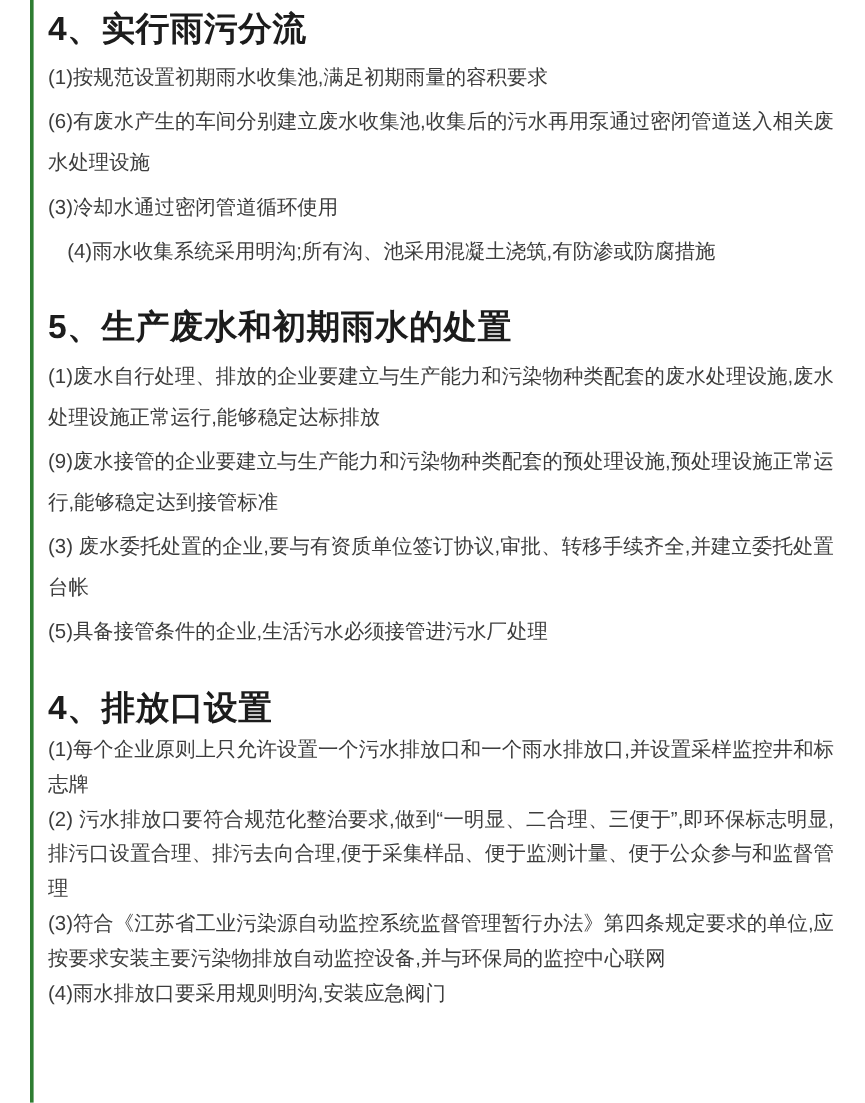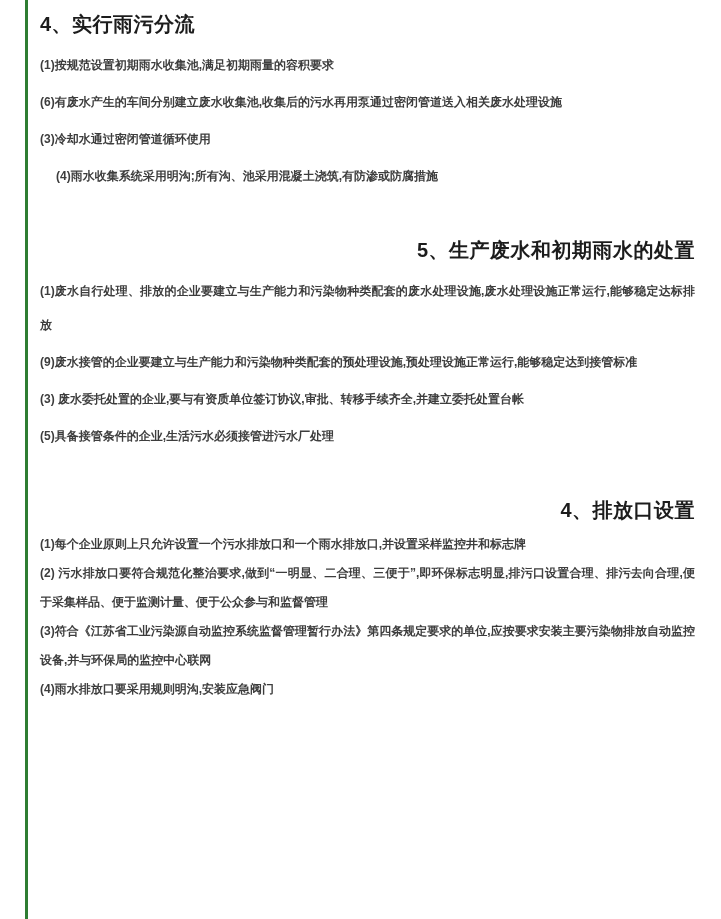--- a/index.html
+++ b/index.html
@@ -23,36 +23,35 @@
   .accent {
     position: absolute;
     left: 25px;
     top: 0;
     bottom: 0;
     width: 3px;
     background: #2e7d32;
   }
   h2.sec-heading {
     margin: 0 0 9px 0;
-    font-size: 20px;
+    font-size: 28px;
     line-height: 30px;
     font-weight: bold;
     color: #1c1c1c;
     letter-spacing: 0.5px;
   }
-  section.spaced h2.sec-heading { margin-top: 42px; text-align: right; }
+  section.spaced h2.sec-heading { margin-top: 31px; }
   section.compact h2.sec-heading { margin-bottom: 5px; }
   p.item {
     margin: 0 0 3px 0;
-    font-size: 12px;
+    font-size: 17px;
     line-height: 34px;
     color: #3d3d3d;
     text-align: justify;
     text-justify: inter-ideograph;
-    font-weight: bold;
   }
   section.compact p.item {
     line-height: 29px;
     margin: 0;
   }
 </style>
 </head>
 <body>
 
 <div class="doc">

